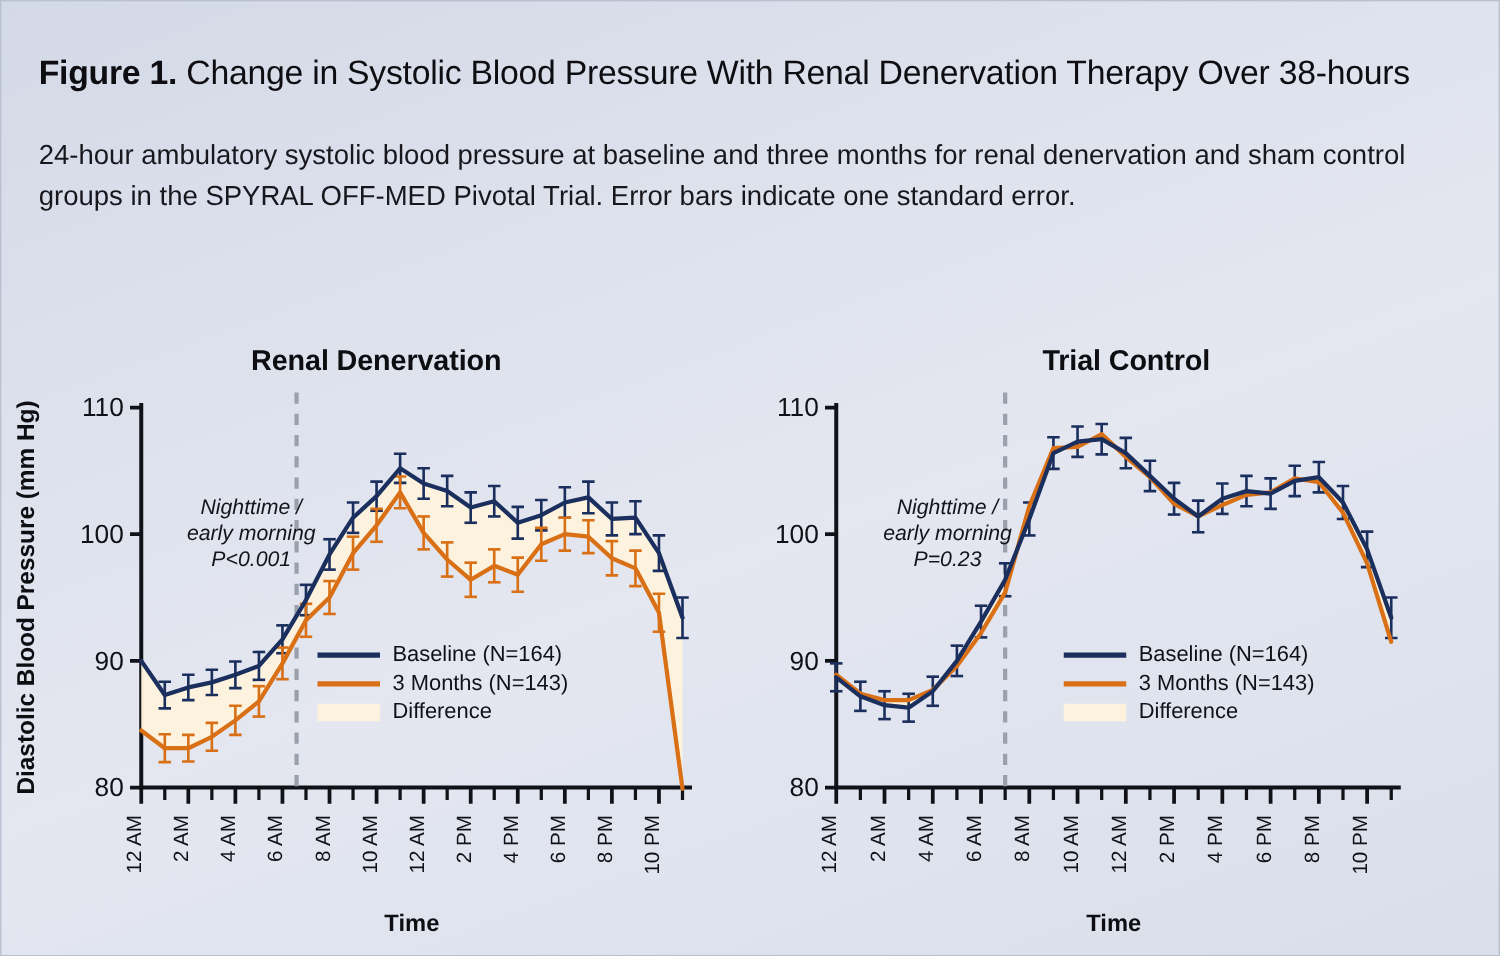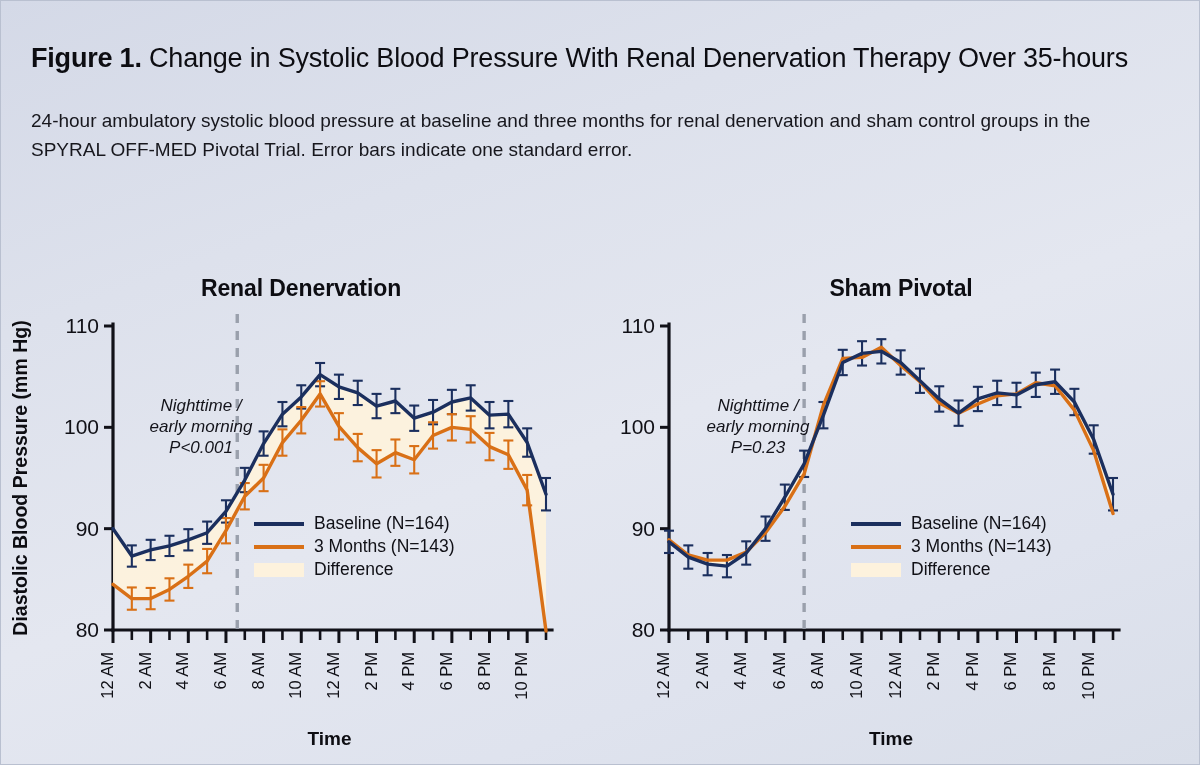--- a/index.html
+++ b/index.html
@@ -33,21 +33,21 @@
     font-size: 27px;
     line-height: 1.26;
     color: #0d0d12;
     letter-spacing: -0.2px;
   }
   .fig-title .fig-label {
     font-weight: bold;
   }
   .fig-subtitle {
     margin-top: 32px;
-    font-size: 19px;
+    font-size: 22px;
     line-height: 1.5;
     color: #17171d;
     max-width: 1110px;
   }
   #charts-area {
     position: absolute;
     left: 0;
     top: 258px;
     width: 1032px;
     height: 500px;
@@ -137,21 +137,21 @@
   .errbar { stroke-width: 2.1; }
 </style>
 </head>
 <body>
 
 <div id="figure-root">
 
   <div id="figure-caption">
     <div class="fig-title">
       <span class="fig-label">Figure 1.</span>
-      <span>Change in Systolic Blood Pressure With Renal Denervation Therapy Over 35-hours</span>
+      <span>Change in Systolic Blood Pressure With Renal Denervation Therapy Over 38-hours</span>
     </div>
     <div class="fig-subtitle">24-hour ambulatory systolic blood pressure at baseline and three months for renal denervation and sham control groups in the SPYRAL OFF-MED Pivotal Trial. Error bars indicate one standard error.</div>
   </div>
 
   <div id="charts-area">
     <div class="panel panel-left">
       <div class="panel-title">Renal Denervation</div>
       <svg class="panel-svg" id="svg-left" width="600" height="500">
           <line x1="112" y1="65" x2="112" y2="371" class="axis-line"></line>
           <line x1="112" y1="371" x2="551" y2="371" class="axis-line"></line>
@@ -345,21 +345,21 @@
           <text x="200" y="194" class="annot-text">P&lt;0.001</text>
           <line x1="253" y1="265" x2="303" y2="265" stroke="#1b2f5e" stroke-width="4.2"></line>
           <text x="313" y="265" class="legend-text">Baseline (N=164)</text>
           <line x1="253" y1="288" x2="303" y2="288" stroke="#d97016" stroke-width="4.2"></line>
           <text x="313" y="288" class="legend-text">3 Months (N=143)</text>
           <rect x="253" y="304" width="50" height="14" fill="#fdf2dd"></rect>
           <text x="313" y="311" class="legend-text">Difference</text>
         </svg>
     </div>
     <div class="panel panel-right">
-      <div class="panel-title">Sham Pivotal</div>
+      <div class="panel-title">Trial Control</div>
       <svg class="panel-svg" id="svg-right" width="600" height="500">
           <line x1="68" y1="65" x2="68" y2="371" class="axis-line"></line>
           <line x1="68" y1="371" x2="518" y2="371" class="axis-line"></line>
           <line x1="59" y1="371" x2="68" y2="371" class="tick-major"></line>
           <text x="54" y="378" class="ytick-text">80</text>
           <line x1="59" y1="269.6666666666667" x2="68" y2="269.6666666666667" class="tick-major"></line>
           <text x="54" y="276.6666666666667" class="ytick-text">90</text>
           <line x1="59" y1="168.33333333333334" x2="68" y2="168.33333333333334" class="tick-major"></line>
           <text x="54" y="175.33333333333334" class="ytick-text">100</text>
           <line x1="59" y1="67" x2="68" y2="67" class="tick-major"></line>

